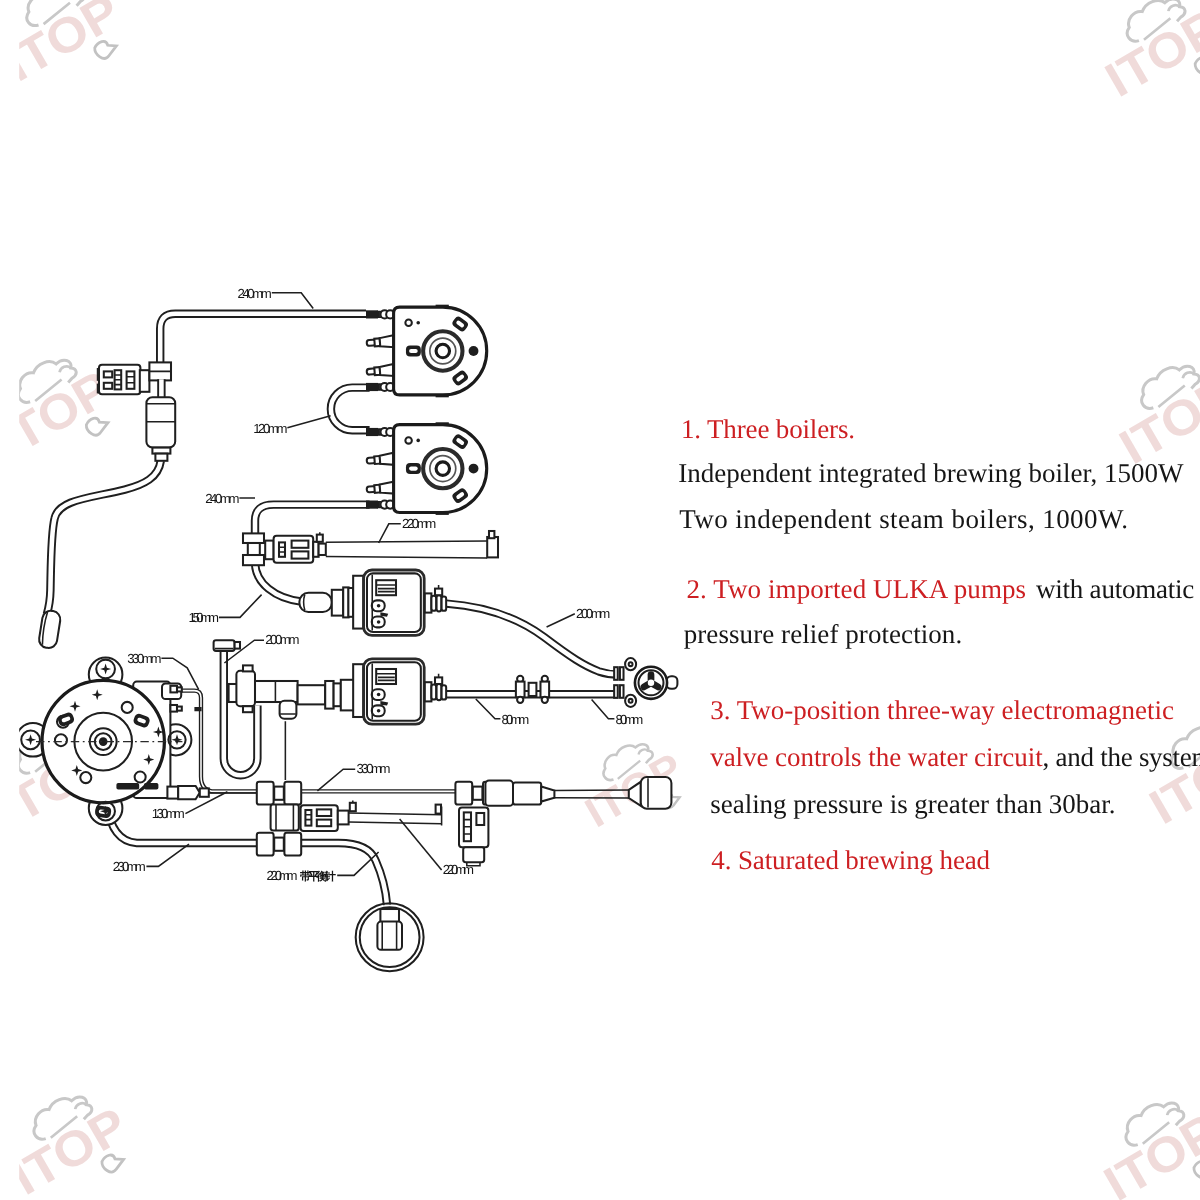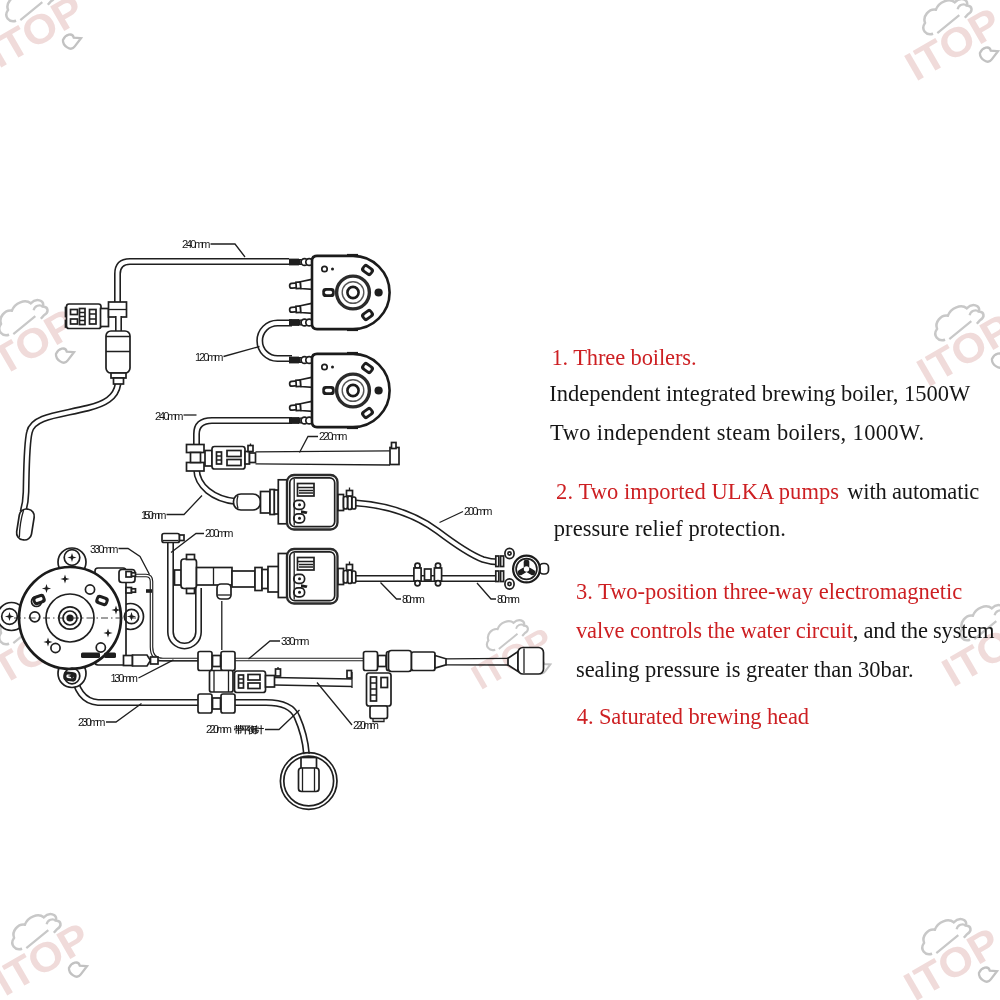--- a/index.html
+++ b/index.html
@@ -1,16 +1,16 @@
 <!DOCTYPE html>
 <html><head>
 <meta charset="utf-8">
 <style>
 html,body{margin:0;padding:0;width:1000px;height:1000px;background:#fff;overflow:hidden}
-#wrap{position:absolute;top:0;left:0;width:794px;height:1000px;filter:blur(0.4px)}
+#wrap{position:absolute;top:0;left:16px;width:794px;height:1000px;filter:blur(0.4px)}
 svg{position:absolute;top:0;left:0}
 .tb{fill:none;stroke:#1f1f1f;stroke-width:7.0}
 .tw{fill:none;stroke:#fff;stroke-width:3.8}
 .wb{fill:none;stroke:#1f1f1f;stroke-width:3.6}
 .ww{fill:none;stroke:#fff;stroke-width:1.3}
 .ln{stroke:#1f1f1f;stroke-width:1.7;fill:#fff}
 .lf{stroke:#1f1f1f;stroke-width:1.7;fill:none}
 .dk{fill:#1e1e1e;stroke:none}
 .th{stroke:#1f1f1f;stroke-width:1.3;fill:none}
 .lbl{font:11px "Liberation Sans",sans-serif;fill:#161616}

